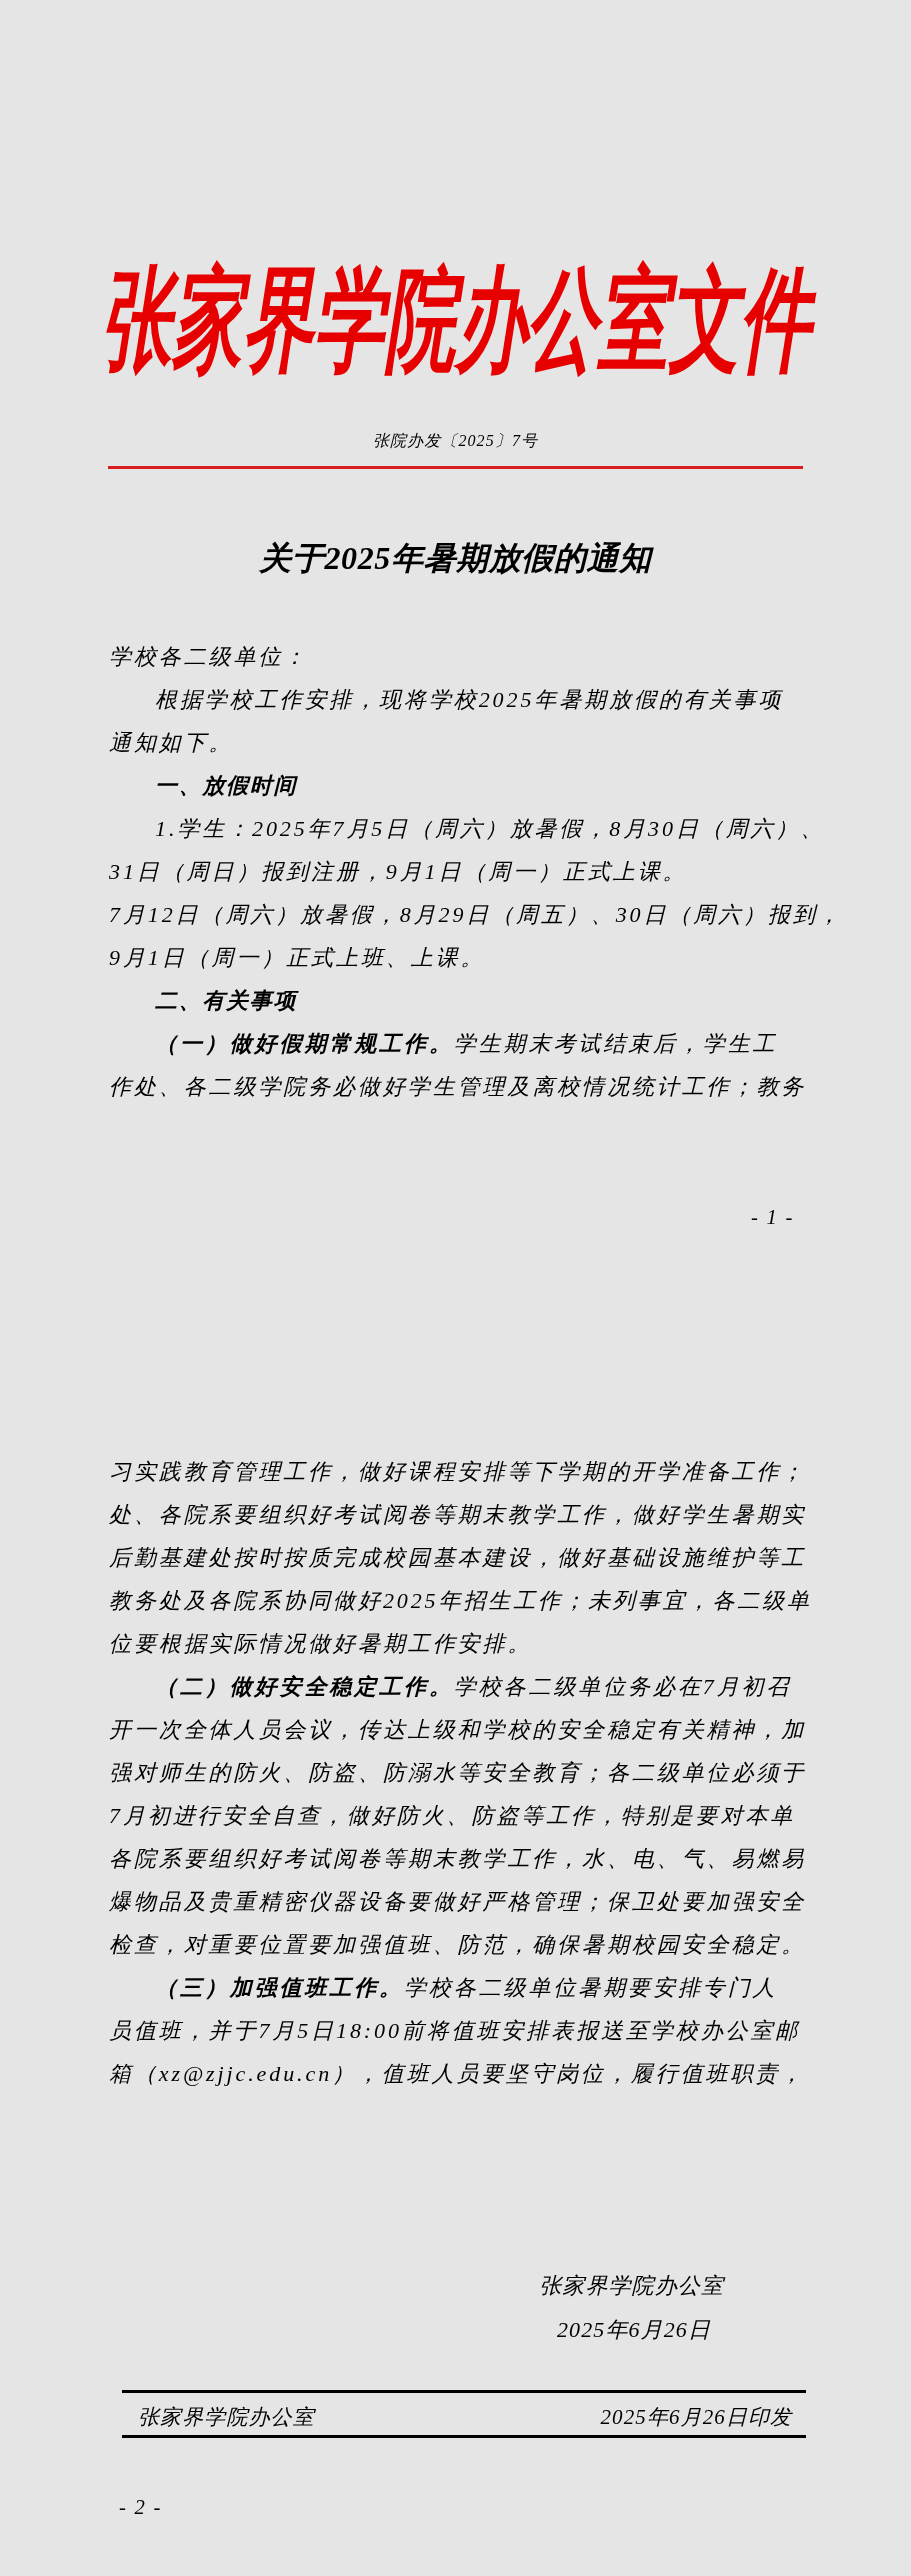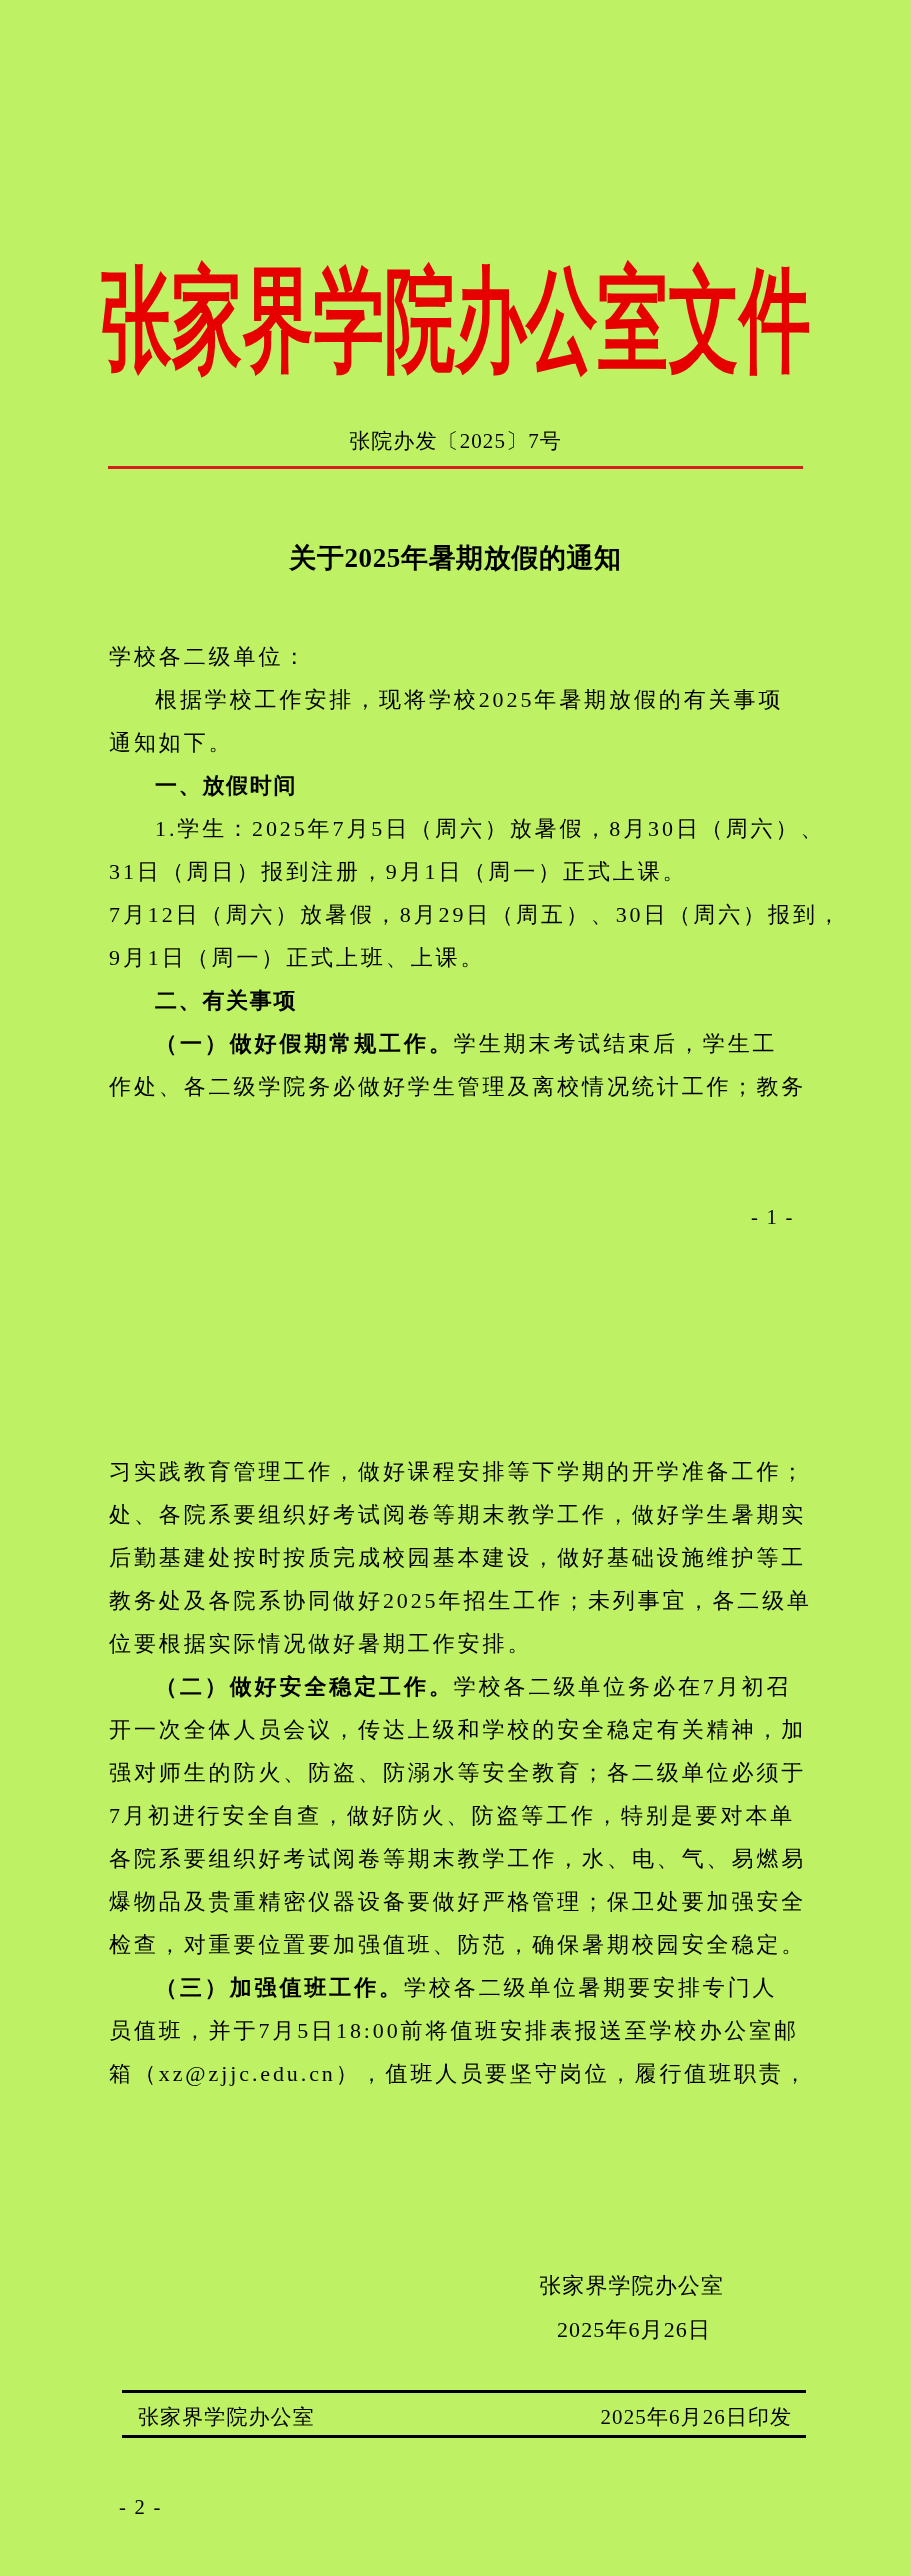--- a/index.html
+++ b/index.html
@@ -1,58 +1,59 @@
 <!DOCTYPE html>
 <html style="--red-text: #e60000; --red-line: #d81e1e;font-size:9.2px"><head>
 <meta charset="utf-8">
 <style>
   html,body{margin:0;padding:0;background:#ffffff;}
   .sheet{
     position:relative;
     width:911px;
     height:2576px;
-    background:#bef264;
+    background:#e5e5e5;
     color:#000;
     font-family:"Liberation Serif","DejaVu Serif",serif;
     overflow:hidden;
+    font-style:italic;
   }
   
   .org-title{
     position:absolute;
     top:265px; left:0; width:911px;
     text-align:center;
     font-size:71px;
     line-height:71px;
     font-weight:bold;
     letter-spacing:0;
     color:var(--red-text,#e60000);
     transform:scaleY(1.6);
     transform-origin:50% 0;
     white-space:nowrap;
   }
   .doc-number{
     position:absolute;
     top:429px; left:0; width:911px;
     text-align:center;
-    font-size:21px;
+    font-size:16px;
     line-height:24px;
     letter-spacing:1.1px;
   }
   .red-rule{
     position:absolute;
     top:466px; left:108px;
     width:695px; height:3.4px;
     background:var(--red-line,#d81e1e);
   }
   .doc-title{
     position:absolute;
     top:538px; left:0; width:911px;
     margin:0;
     text-align:center;
-    font-size:27px;
+    font-size:32px;
     line-height:40px;
     font-weight:bold;
     letter-spacing:0.6px;
   }
   .text-block{
     position:absolute;
     left:109px;
     width:697px;
   }
   .p1{ top:635px; }

